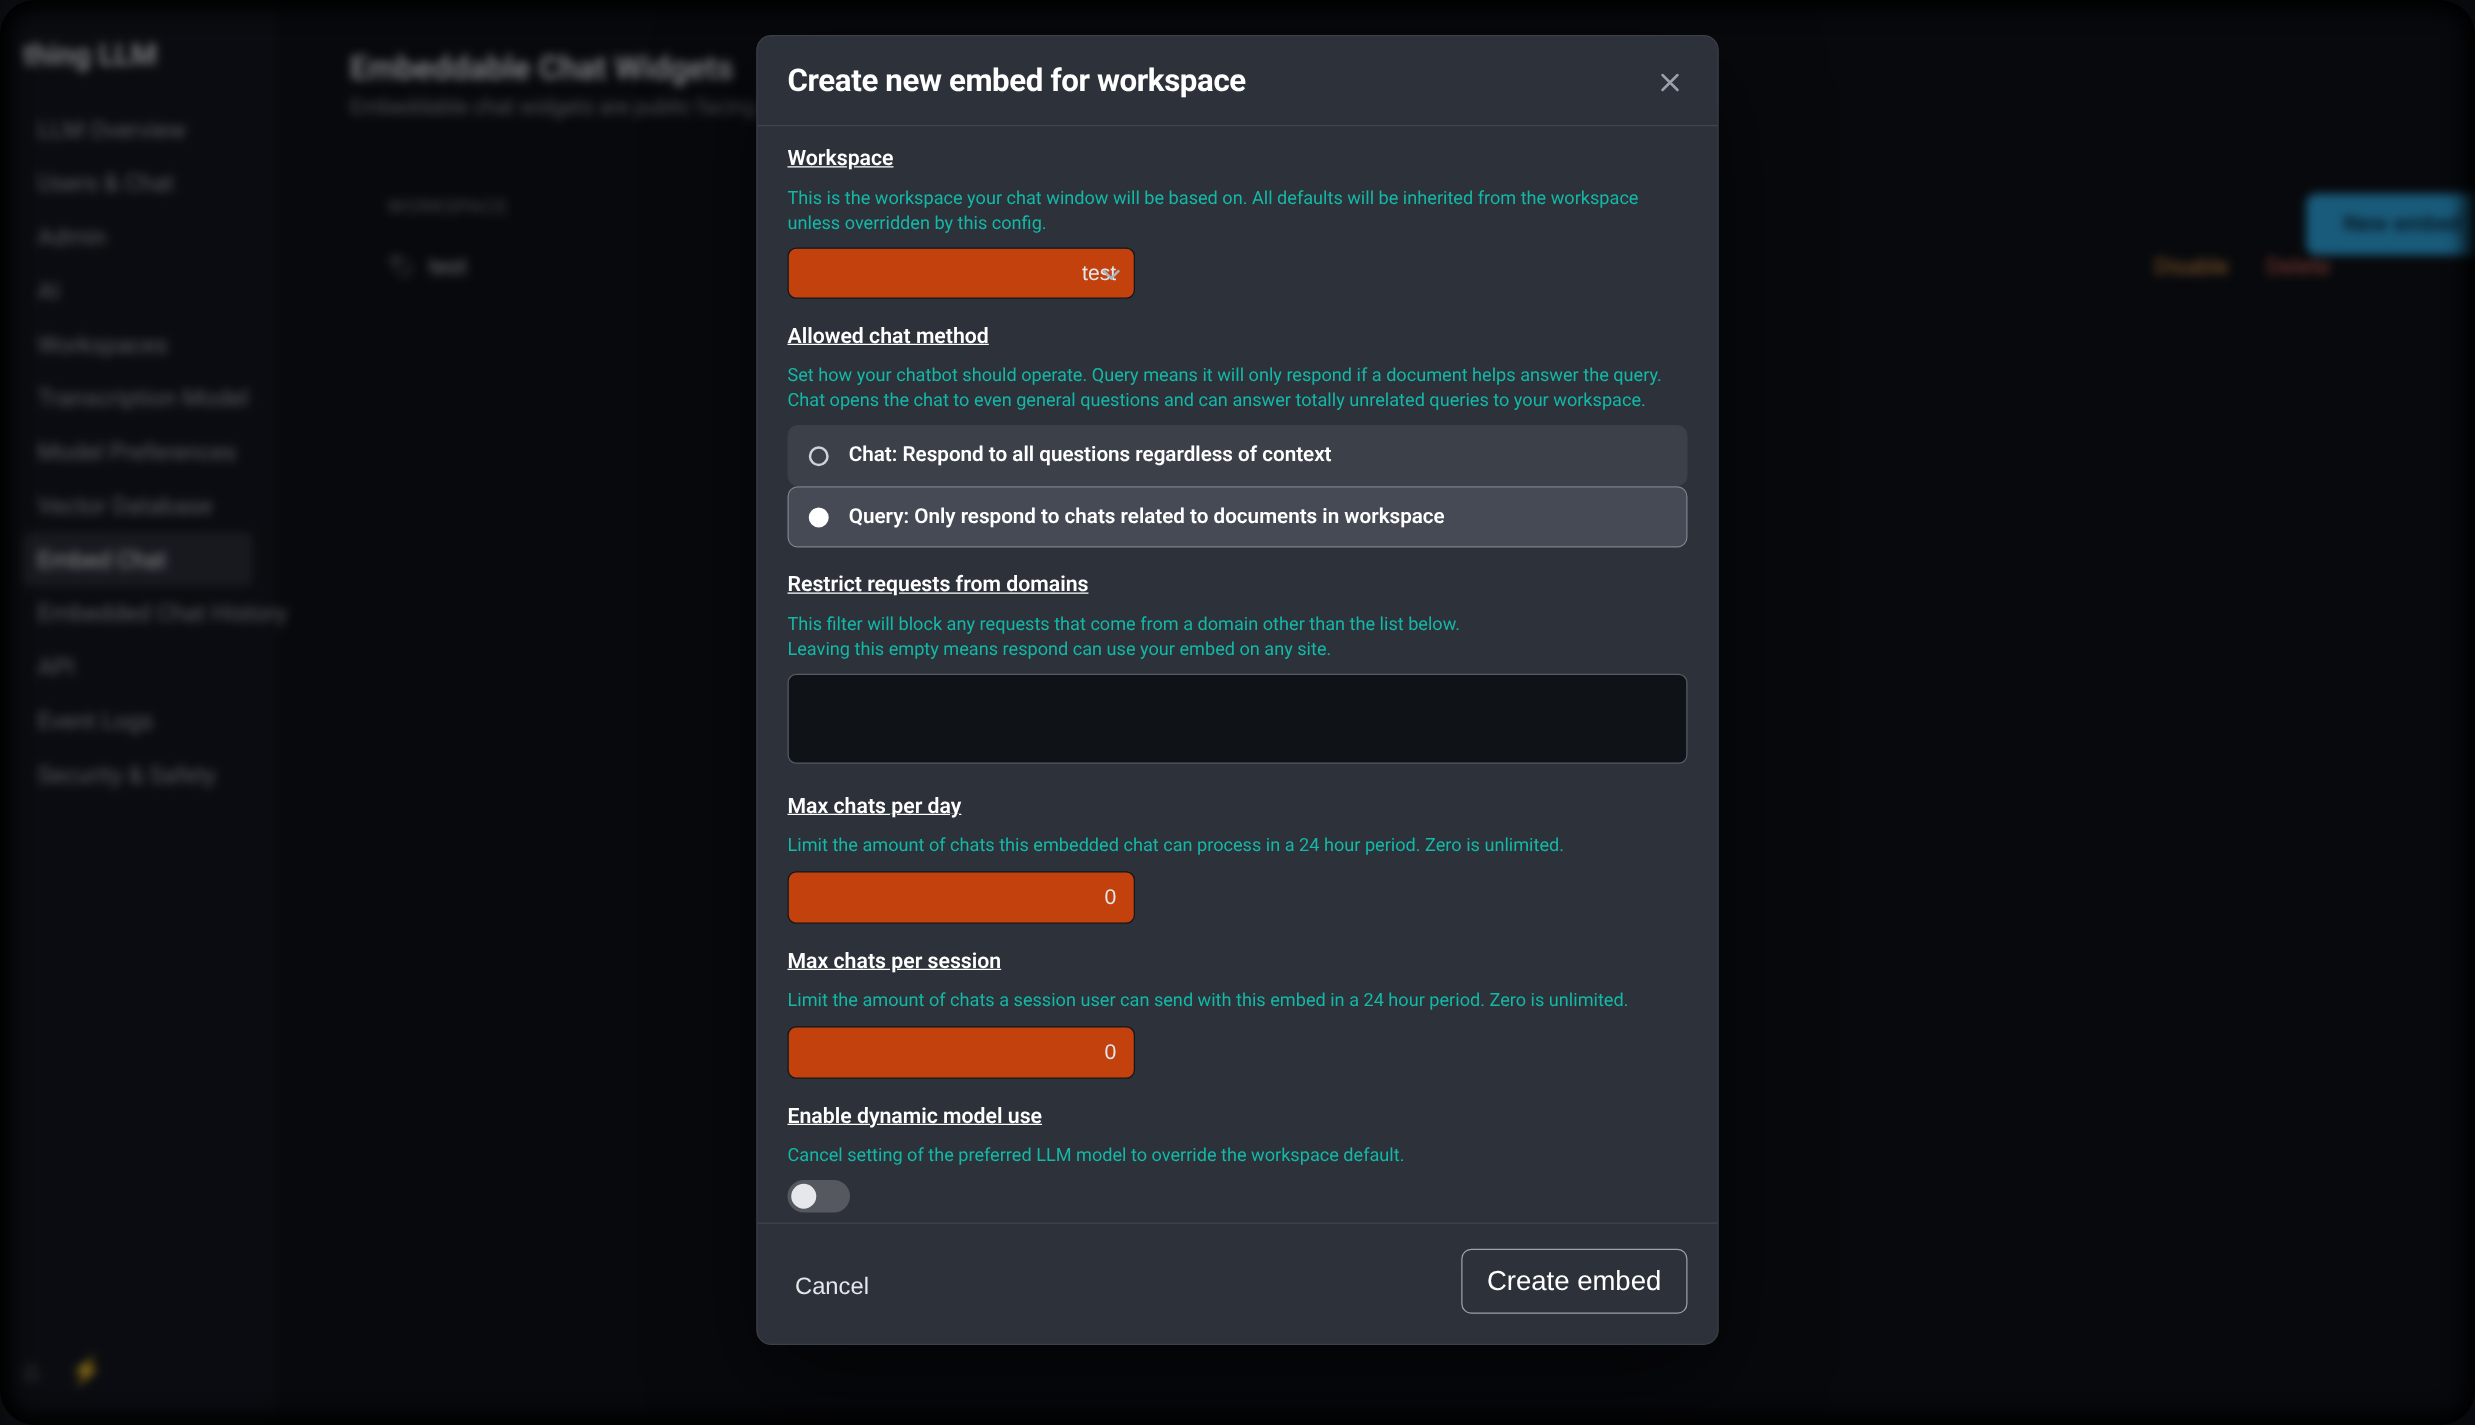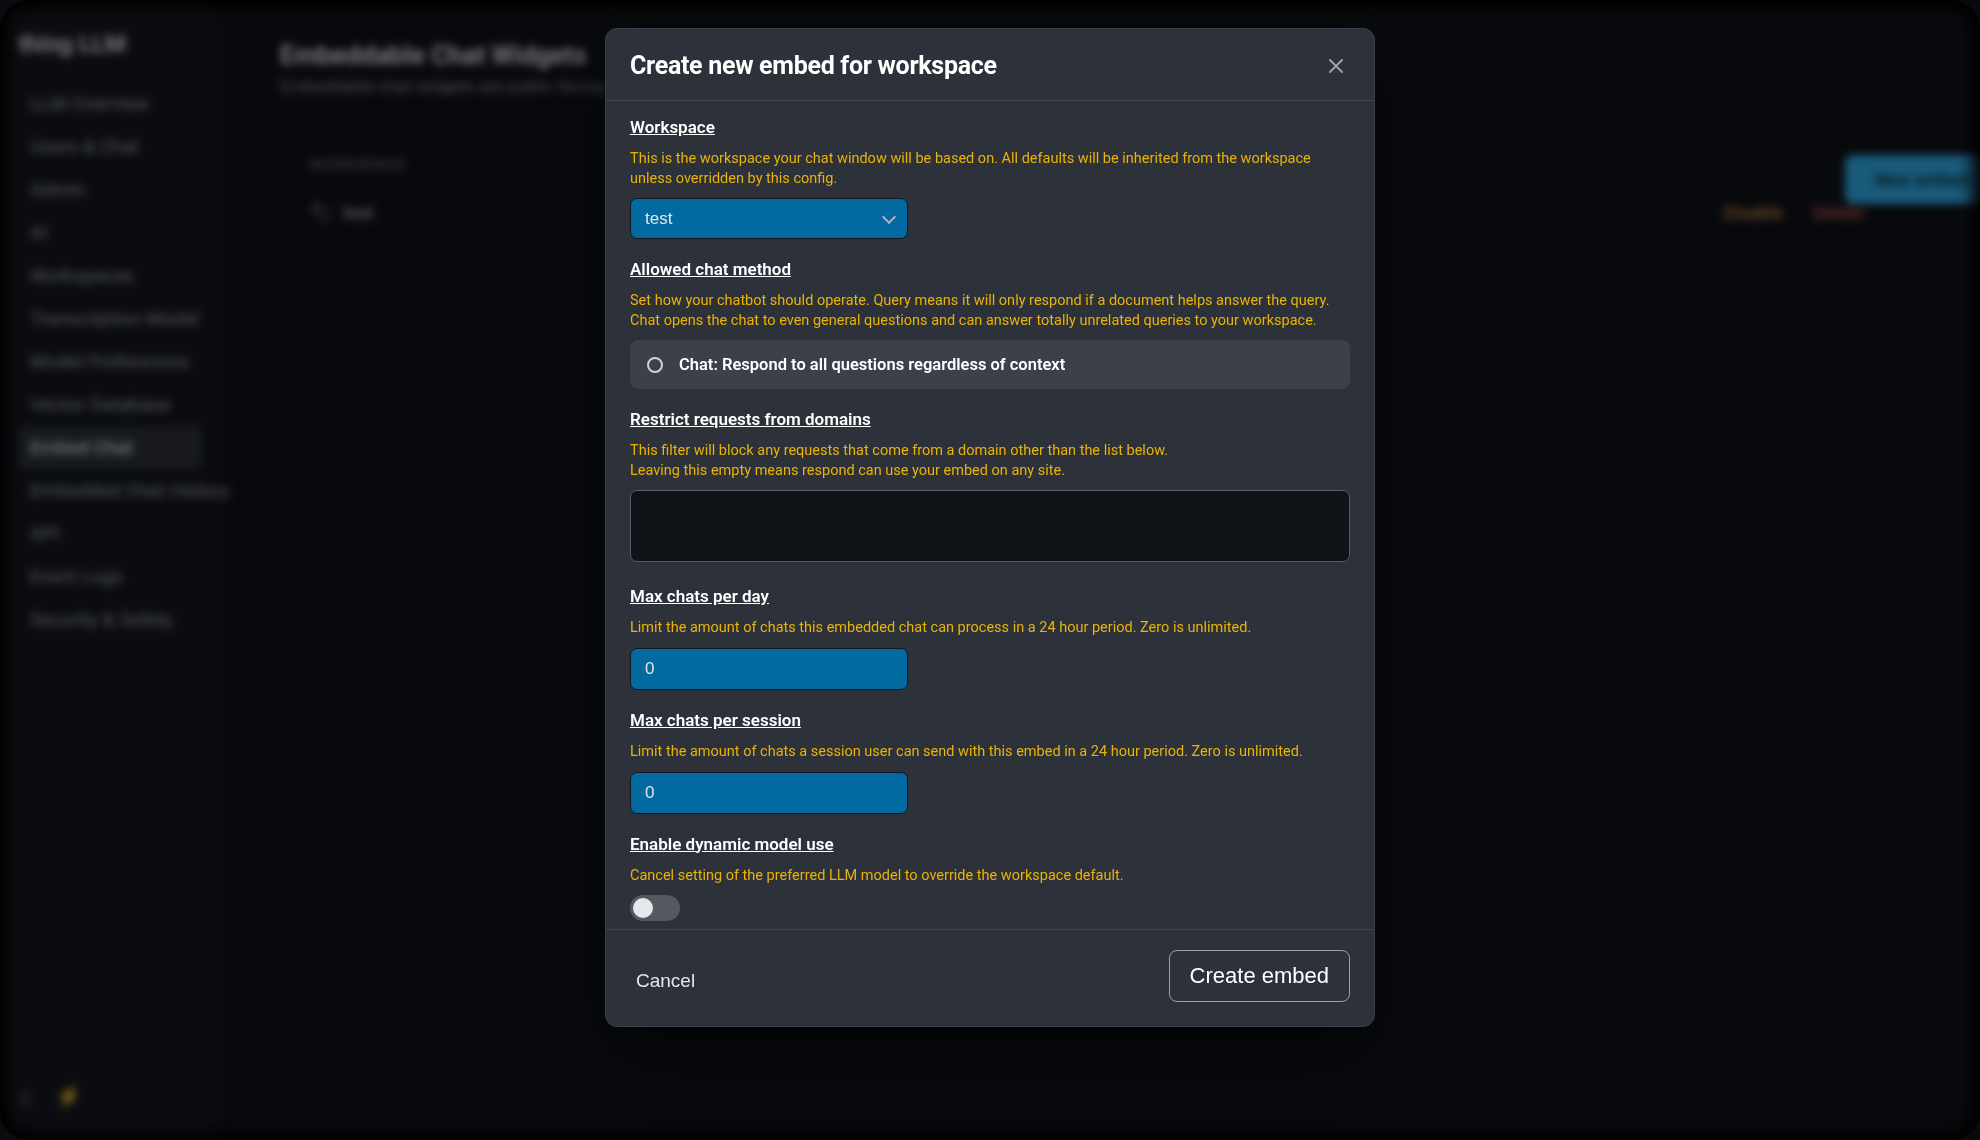--- a/index.html
+++ b/index.html
@@ -156,38 +156,39 @@
   .field .label {
     font-size: 17px;
     font-weight: 600;
     color: #fff;
     margin-bottom: 3px;
     text-decoration: underline;
   }
   .field .help {
     font-size: 14.5px;
     line-height: 1.35;
-    color: #eab308;
+    color: #14b8a6;
     margin-bottom: 10px;
     margin-top: 12px;
   }
 
   .select-wrap {
     position: relative;
     width: 278px;
   }
   select.input, input.input {
-    background: #0369a1;
+    background: #c2410c;
     border: 1px solid #13161c;
     color: #e5e7eb;
     font-size: 17px;
     padding: 10px 14px;
     border-radius: 7px;
     width: 278px;
     appearance: none;
+    text-align: right;
   }
   .select-wrap::after {
     content: "";
     position: absolute;
     right: 14px; top: 50%;
     width: 8px; height: 8px;
     border-right: 2px solid #aeb3bd;
     border-bottom: 2px solid #aeb3bd;
     transform: translateY(-70%) rotate(45deg);
     pointer-events:none;
@@ -364,20 +365,24 @@
       </div>
 
       <div class="field">
         <div class="label">Allowed chat method</div>
         <div class="help">Set how your chatbot should operate. Query means it will only respond if a document helps answer the query. Chat opens the chat to even general questions and can answer totally unrelated queries to your workspace.</div>
         <div id="chat-method-options">
             <div class="opt">
               <span class="radio"></span>
               <span class="opt-label">Chat: Respond to all questions regardless of context</span>
             </div>
+            <div class="opt selected">
+              <span class="radio"></span>
+              <span class="opt-label">Query: Only respond to chats related to documents in workspace</span>
+            </div>
           </div>
       </div>
 
       <div class="field">
         <div class="label">Restrict requests from domains</div>
         <div class="help" style="white-space:pre-line">This filter will block any requests that come from a domain other than the list below.
 Leaving this empty means respond can use your embed on any site.</div>
         <textarea class="input" value="" style=""></textarea>
       </div>
 

